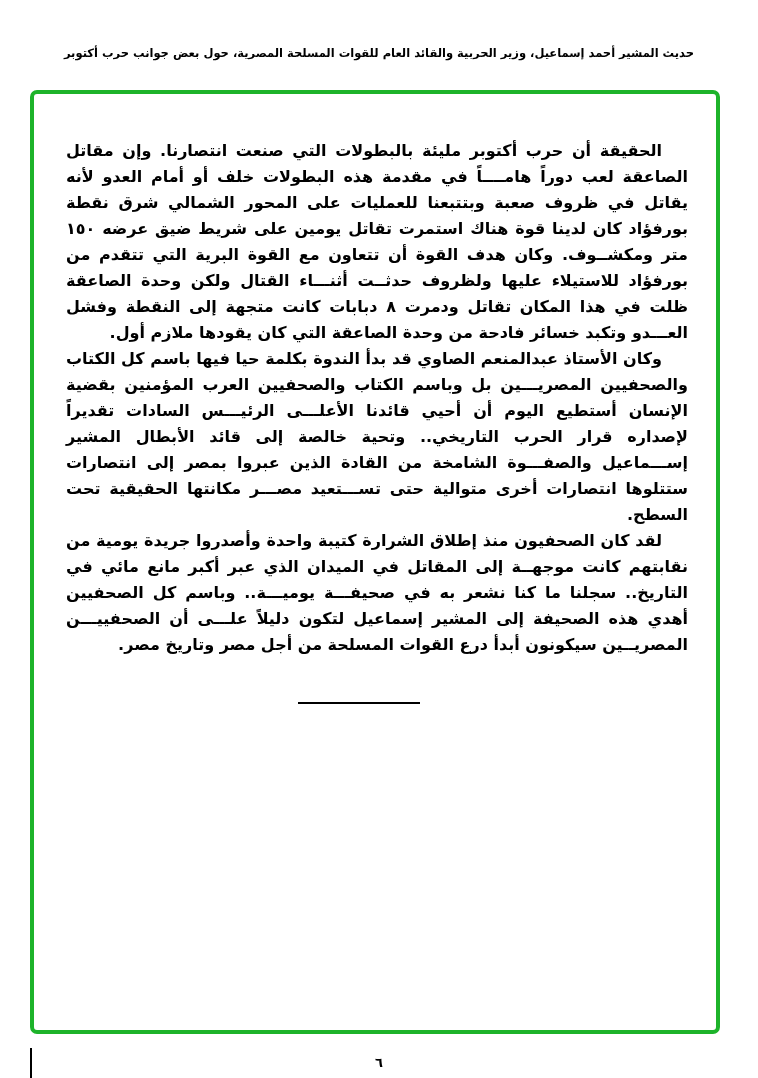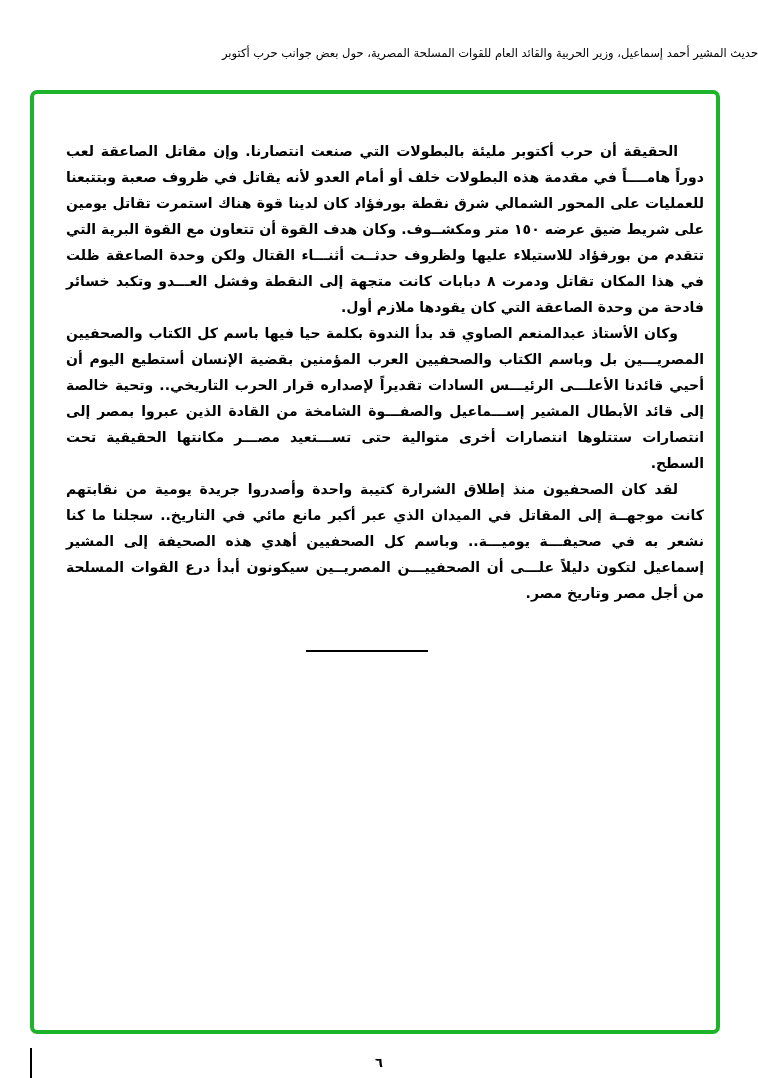--- a/index.html
+++ b/index.html
@@ -13,42 +13,42 @@
     position: relative;
     font-family: "DejaVu Sans", sans-serif;
     color: #000000;
     overflow: hidden;
   }
   .page-header {
     position: absolute;
     top: 46px;
     left: 0;
     width: 100%;
-    text-align: right;
+    text-align: center;
     direction: rtl;
     font-size: 11.5px;
-    font-weight: normal;
+    font-weight: bold;
     letter-spacing: 0;
   }
   .document-frame {
     position: absolute;
     left: 30px;
     top: 90px;
     width: 690px;
     height: 944px;
     border: 4px solid #1db32a;
     border-radius: 7px;
     box-sizing: border-box;
     background: #ffffff;
   }
   .content {
     direction: rtl;
     text-align: justify;
-    padding: 44px 12px 0 32px;
-    font-size: 14px;
+    padding: 44px 28px 0 32px;
+    font-size: 16px;
     font-weight: bold;
     line-height: 26px;
   }
   .content p {
     margin: 0;
     text-indent: 26px;
   }
   .separator-line {
     width: 122px;
     height: 2px;

